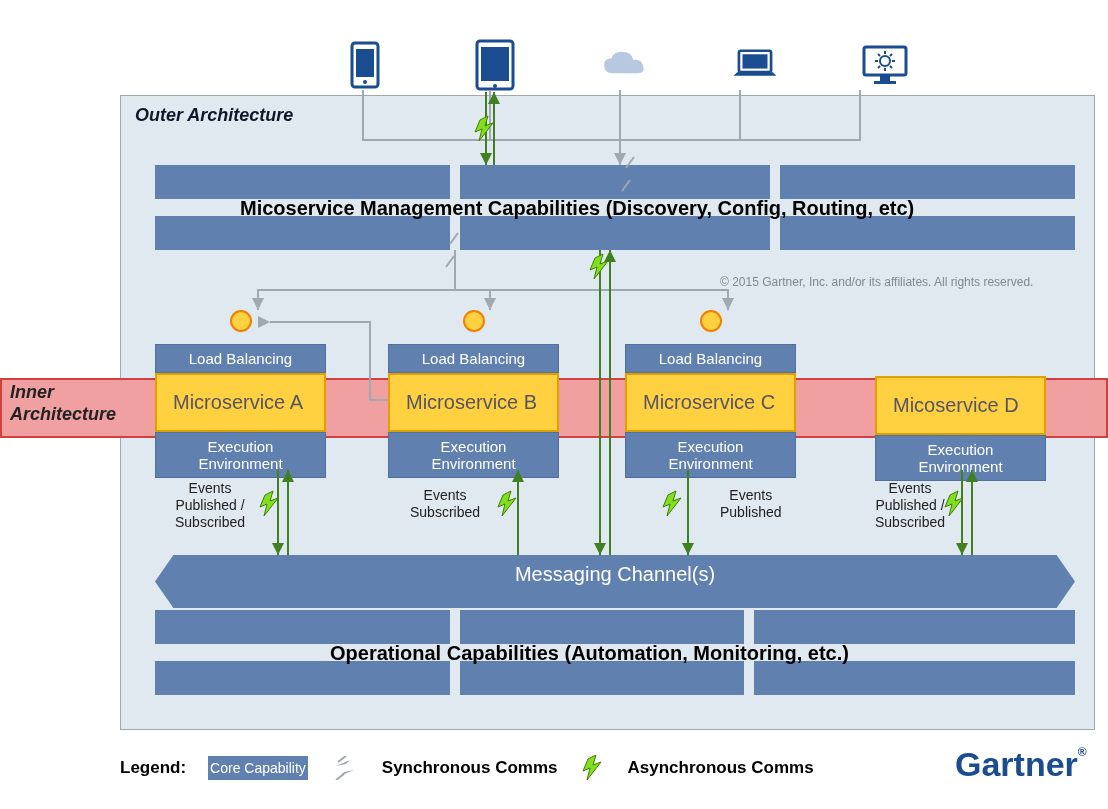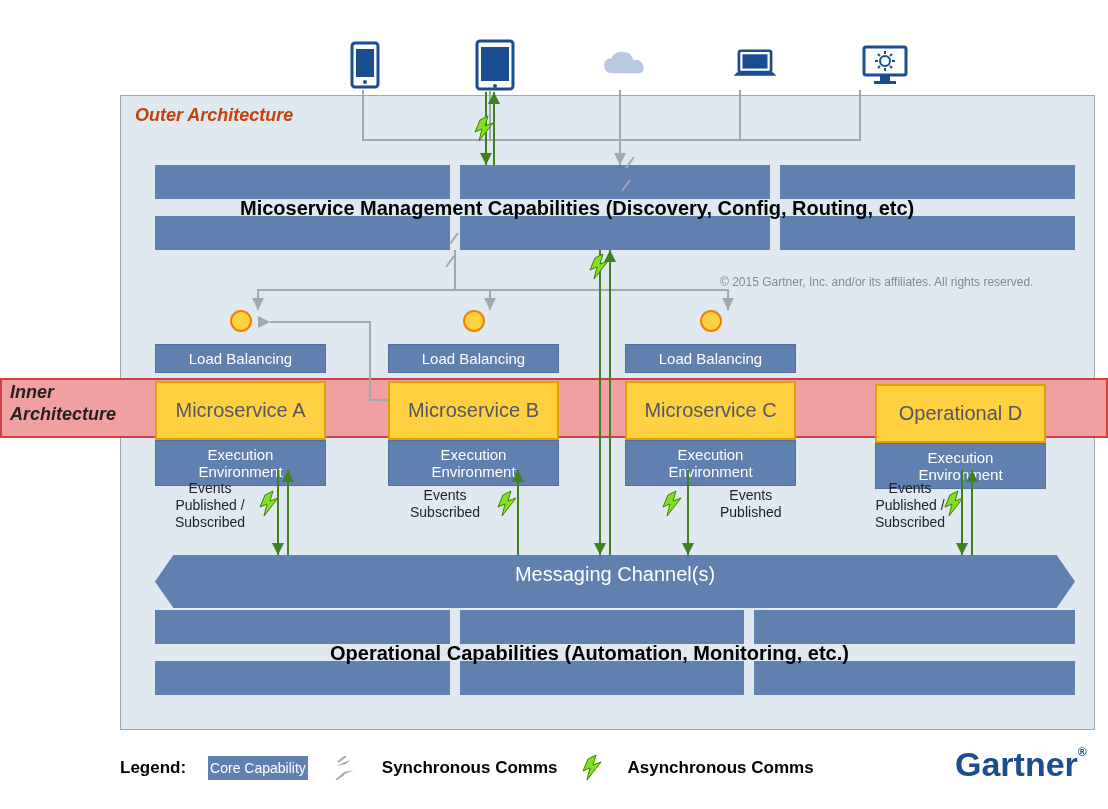--- a/index.html
+++ b/index.html
@@ -2,32 +2,32 @@
 <html><head>
 <meta charset="utf-8">
 <style>
   * { box-sizing: border-box; margin: 0; padding: 0; }
   body { font-family: Arial, sans-serif; width: 1108px; height: 809px; background: #fff; position: relative; }
   .consumers-label { position: absolute; top: 60px; left: 155px; font-size: 20px; color: #7f1d1d; margin-top: 32px; }
   .consumer-icons { position: absolute; top: 40px; left: 340px; display: flex; gap: 80px; }
   .icon-box { width: 50px; height: 50px; display: flex; align-items: center; justify-content: center; }
   
   .outer-arch-box { position: absolute; top: 95px; left: 120px; width: 975px; height: 635px; background: #e0e8f0; border: 1px solid #a0a8b0; }
-  .outer-arch-label { position: absolute; top: 105px; left: 135px; font-size: 18px; font-weight: bold; font-style: italic; color: #c2410c; }
+  .outer-arch-label { position: absolute; top: 105px; left: 135px; font-size: 18px; font-weight: bold; font-style: italic; color: #0f172a; }
   
   .inner-arch-band { position: absolute; top: 378px; left: 0; width: 1108px; height: 60px; background: #f0a0a0; border: 2px solid #d04040; }
   .inner-arch-label { position: absolute; top: 382px; left: 10px; font-size: 18px; font-weight: bold; font-style: italic; color: #222; line-height: 1.2; }
   .mgmt-block { position: absolute; background: #6080b0; height: 34px; }
   .mgmt-label { position: absolute; top: 197px; left: 240px; font-size: 20px; font-weight: bold; color: #000; z-index: 5; }
   
   .copyright { position: absolute; top: 275px; left: 720px; font-size: 12px; color: #808890; }
   
   .ms-col { position: absolute; top: 344px; width: 171px; }
   .lb-box { background: #6080b0; color: #fff; text-align: center; font-size: 15px; padding: 5px 0; border: 1px solid #5070a0; }
-  .ms-box { background: #ffd040; border: 2px solid #e0a000; text-align: center; font-size: 20px; padding: 16px 0; color: #556; position: relative; z-index: 3; margin-top: 8px; }
+  .ms-box { background: #ffd040; border: 2px solid #e0a000; font-size: 20px; padding: 16px 16px; color: #556; position: relative; z-index: 3; }
   .ee-box { background: #6080b0; color: #fff; text-align: center; font-size: 15px; padding: 5px 16px; border: 1px solid #5070a0; }
   
   .lb-circle { position: absolute; width: 22px; height: 22px; border-radius: 50%; background: #ffd040; border: 2px solid #f08000; top: -34px; left: 50%; transform: translateX(-50%); z-index: 4; }
   
   .events-label { position: absolute; font-size: 14px; color: #222; text-align: center; line-height: 1.2; }
   
   .msg-channel { position: absolute; top: 555px; left: 155px; width: 920px; height: 53px; background: #6080b0; color: #fff; text-align: center; font-size: 20px; line-height: 38px; clip-path: polygon(0 50%, 2% 0, 98% 0, 100% 50%, 98% 100%, 2% 100%); }
   .ops-block { position: absolute; background: #6080b0; height: 34px; }
   .ops-label { position: absolute; top: 642px; left: 330px; font-size: 20px; font-weight: bold; color: #000; z-index: 5; }
   
@@ -135,21 +135,21 @@
 <div class="ms-col" style="left:625px;">
   <div class="lb-circle"></div>
   <div class="lb-box">Load Balancing</div>
   <div class="ms-box">Microservice C</div>
   <div class="ee-box">Execution Environment</div>
 </div>
 <div class="events-label" style="top:487px; left:720px; white-space:pre;">Events
 Published</div>
 
 <div class="ms-col" style="left:875px; top:376px;">
-  <div class="ms-box">Operational D</div>
+  <div class="ms-box">Micoservice D</div>
   <div class="ee-box">Execution Environment</div>
 </div>
 <div class="events-label" style="top:480px; left:875px; white-space:pre;">Events
 Published /
 Subscribed</div>
 
 <div class="msg-channel">Messaging Channel(s)</div>
 
 <div class="ops-block" style="top:610px; left:155px; width:295px;"></div>
 <div class="ops-block" style="top:610px; left:460px; width:284px;"></div>

